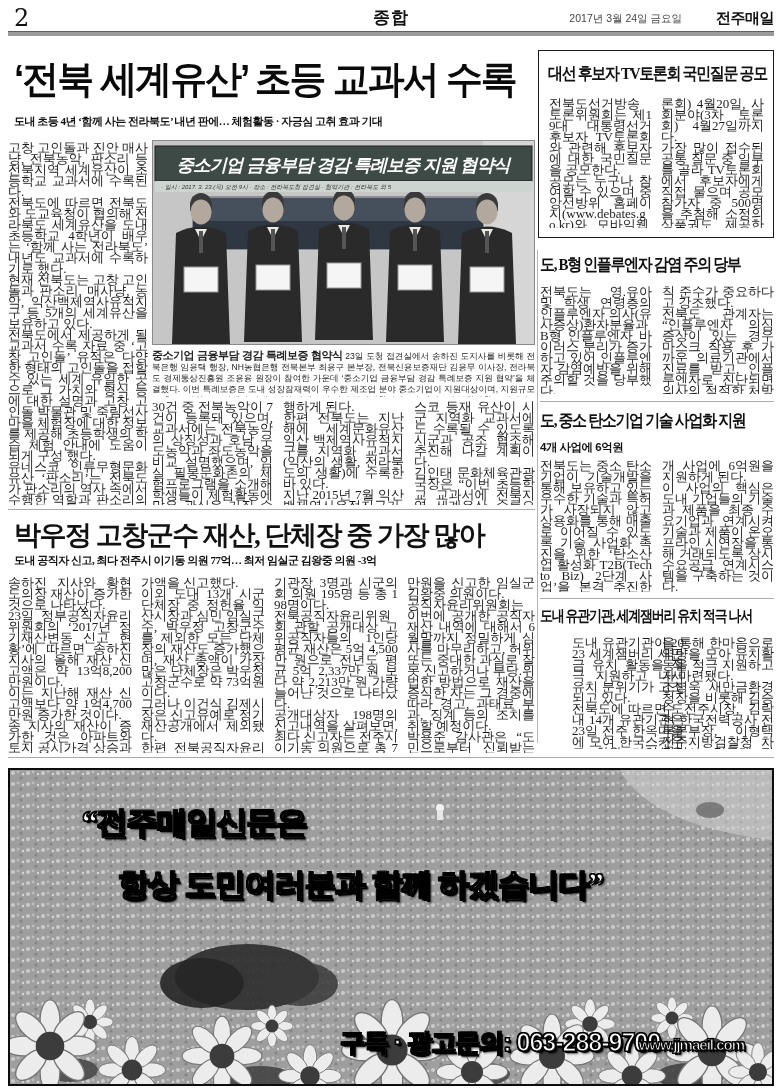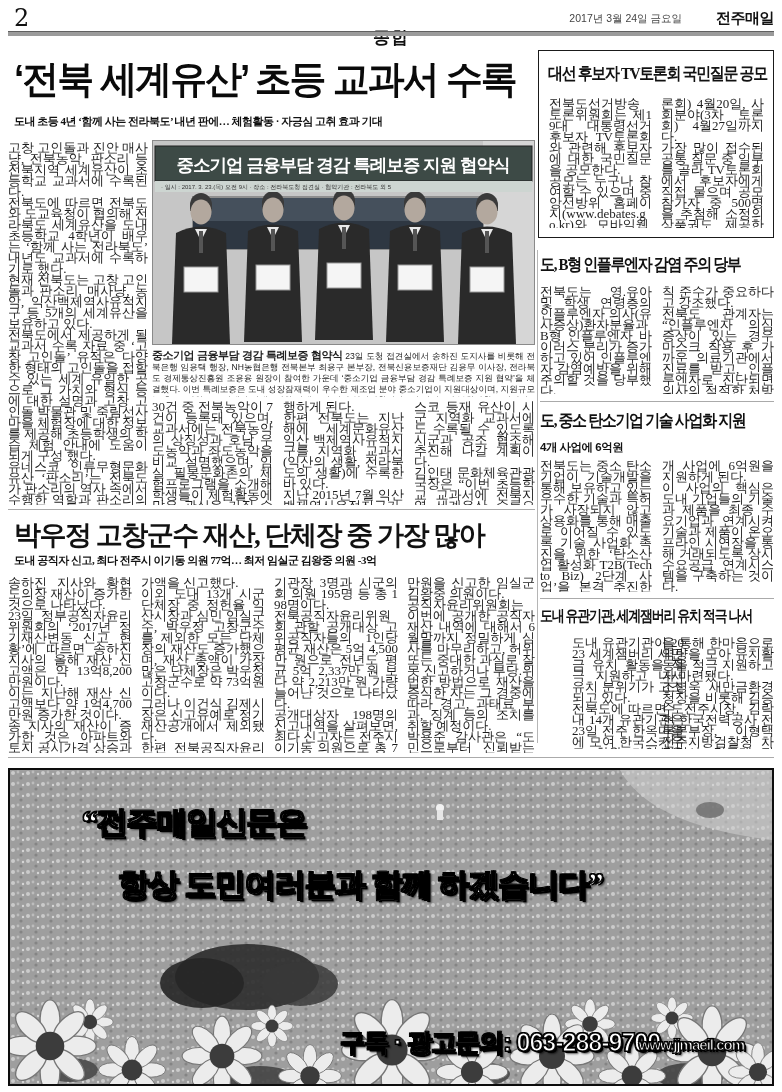--- a/index.html
+++ b/index.html
@@ -6,21 +6,21 @@
   html,body { background:#e9e9e9; }
   body { font-family:"Liberation Serif", serif; }
   .page {
     position:relative; width:782px; height:1092px; background:#ffffff;
     overflow:hidden; margin:0 auto; color:#111;
   }
   .abs { position:absolute; }
 
   
   .pagenum { font-family:"DejaVu Serif", serif; font-size:24px; font-weight:400; }
-  .section { font-family:Liberation Sans, sans-serif; font-size:17px; font-weight:bold; letter-spacing:1px;margin-top:20px; }
+  .section { font-family:Liberation Sans, sans-serif; font-size:17px; font-weight:bold; letter-spacing:1px; }
   .date { font-size:10.5px; color:#444; font-family:"Liberation Sans", sans-serif; }
   .paper { font-size:15px; font-weight:900; font-family:"Liberation Sans", sans-serif; letter-spacing:-0.5px; }
   .mast-rule { height:5px; background:#9b9b9b; border-top:1px solid #606060; }
 
   
   .h-lead { font-family:"Liberation Sans", sans-serif; font-weight:900; font-size:38px;
             letter-spacing:-2px; white-space:nowrap; color:#0a0a0a; transform:scaleX(.97); transform-origin:left; }
   .h-sub  { font-family:"Liberation Serif", serif; font-weight:bold; font-size:11px; letter-spacing:-0.5px; white-space:nowrap; }
   .h-mid  { font-family:"Liberation Serif", serif; font-weight:bold; font-size:27px; letter-spacing:-1.5px; white-space:nowrap; }
   .h-right{ font-family:"Liberation Serif", serif; font-weight:bold; font-size:17px; letter-spacing:-1.5px;
@@ -72,21 +72,21 @@
   <div class="abs h-sub" style="left:14px; top:114px;">도내 초등 4년 ‘함께 사는 전라북도’ 내년 판에… 체험활동 · 자긍심 고취 효과 기대</div>
 
   <div class="abs col" style="left:8px; top:142px; width:140px; height:363px;">고창 고인돌과 진안 매사냥, 전북농악, 판소리 등 전북지역 세계유산이 초등학교 교과서에 수록된다.
 전북도에 따르면 전북도와 도교육청이 협의해 전라북도 세계유산을 도내 초등학교 4학년이 배우는 ‘함께 사는 전라북도’ 내년도 교과서에 수록하기로 했다.
 현재 전북도는 고창 고인돌과 판소리, 매사냥, 농악, 익산백제역사유적지구 등 5개의 세계유산을 보유하고 있다.
 전북도에서 제공하게 될 교과서 수록 자료 중 ‘고창 고인돌’ 유적은 다양한 형태의 고인돌을 접할 수 있는 세계 유일한 곳으로 그 가치와 형식 등에 대한 설명과 고창 고인돌 박물관 및 죽림선사마을 체험장에 대한 정보를 제공해 초등학생의 학습 체험 안내에 도움이 되게 구성 했다.
 유네스코 인류무형문화유산 ‘판소리’는 전북도가 판소리의 역사 속에서 수행한 역할과 판소리의 본고장으로서 전주 대사습놀이, 전주세계소리축제, 남원국립민속국악원, 고창 판소리 박물관, 남원 운봉 ‘국악의 성지’ 시설 소개 및 판소리에 대한 설명을 했다.
 ‘매사냥’은 수천년 동안 이어온 그 유래와 현재 국내 유일하게 남아 있는 보유자 2명 중 1명인 진안 박정오 옹(전북 무형문화재 20호)에 대한 소개와 매사냥 홍보.체험관 운영에 대한 소개에 중점을 뒀다.
 유네스코 인류무형문화유산 ‘전북농악’은 한국농악 유네스코 등재 목록</div>
 
-  <div class="abs photo" style="left:152px; top:140px; width:383px; height:205px;">
+  <div class="abs photo" style="left:152px; top:140px; width:383px; height:205px;font-style:italic;">
     <svg width="381" height="203" viewBox="0 0 381 203">
       <defs>
         <g id="man">
           <path d="M-11,12 a11,12 0 0 1 22,0 l0,6 -22,0 z" fill="#3a3a3a"></path>
           <ellipse cx="0" cy="19" rx="10.5" ry="12.5" fill="#b3a89e"></ellipse>
           <path d="M-25,40 Q0,27 25,40 L29,151 L-29,151 Z" fill="#2a2a2a"></path>
           <path d="M-6,36 L0,48 L6,36 Z" fill="#e9e9e9"></path>
           <rect x="-2" y="38" width="4" height="22" fill="#555"></rect>
           <rect x="-17" y="74" width="34" height="25" fill="#f5f5f5" stroke="#9a9a9a" stroke-width="1"></rect>
         </g>

